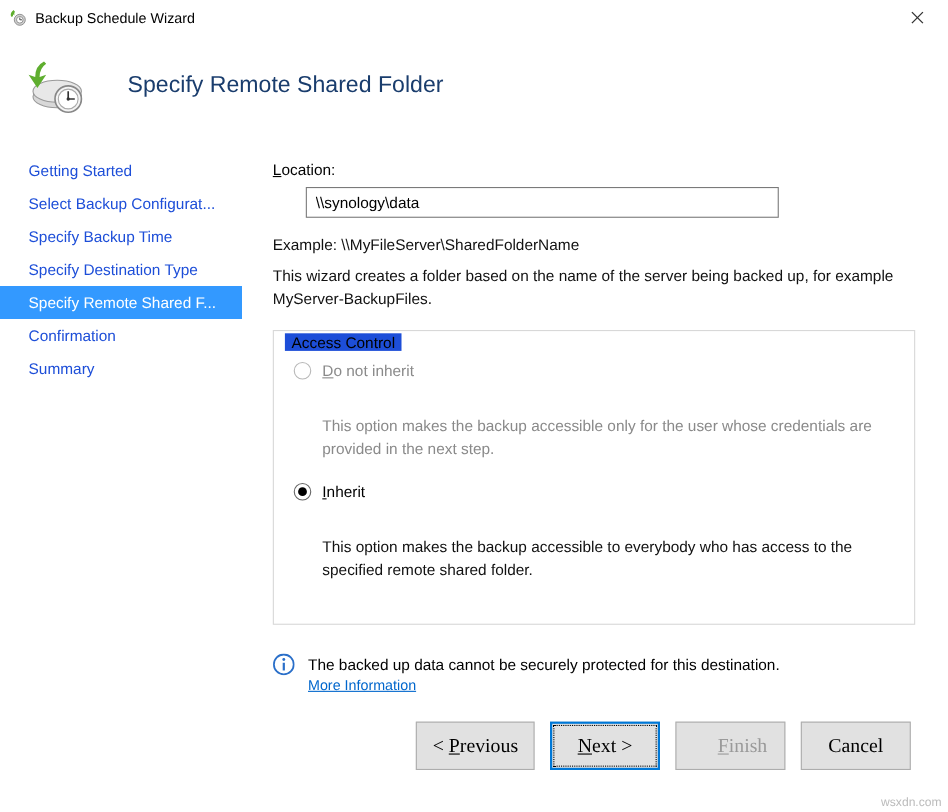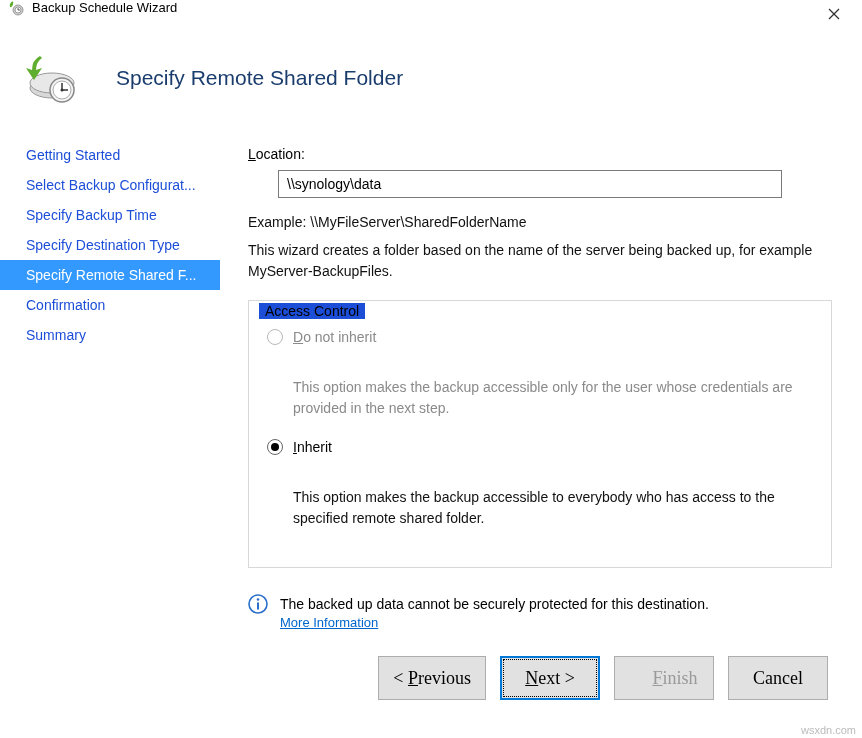--- a/index.html
+++ b/index.html
@@ -9,20 +9,21 @@
     color: #000;
     background: #fff;
     width: 862px;
     height: 738px;
     overflow: hidden;
     position: relative;
   }
   .titlebar {
     height: 32px;
     display: flex;
+    align-items: center;
     padding: 0 8px;
     background: #fff;
   }
   .titlebar-icon {
     width: 16px; height: 16px;
     margin-right: 8px;
   }
   .titlebar-text {
     flex: 1;
     font-size: 13px;
@@ -77,21 +78,21 @@
     flex: 1;
     padding: 16px 30px 10px 28px;
   }
   .field-label {
     font-size: 14px;
     margin-bottom: 8px;
     display: block;
   }
   .ul { text-decoration: underline; }
   .text-input {
-    width: 504px;
+    width: 430px;
     height: 28px;
     border: 1px solid #7a7a7a;
     padding: 4px 8px;
     font-size: 14px;
     font-family: inherit;
     margin-left: 30px;
   }
   .example {
     font-size: 14px;
     margin-top: 16px;

